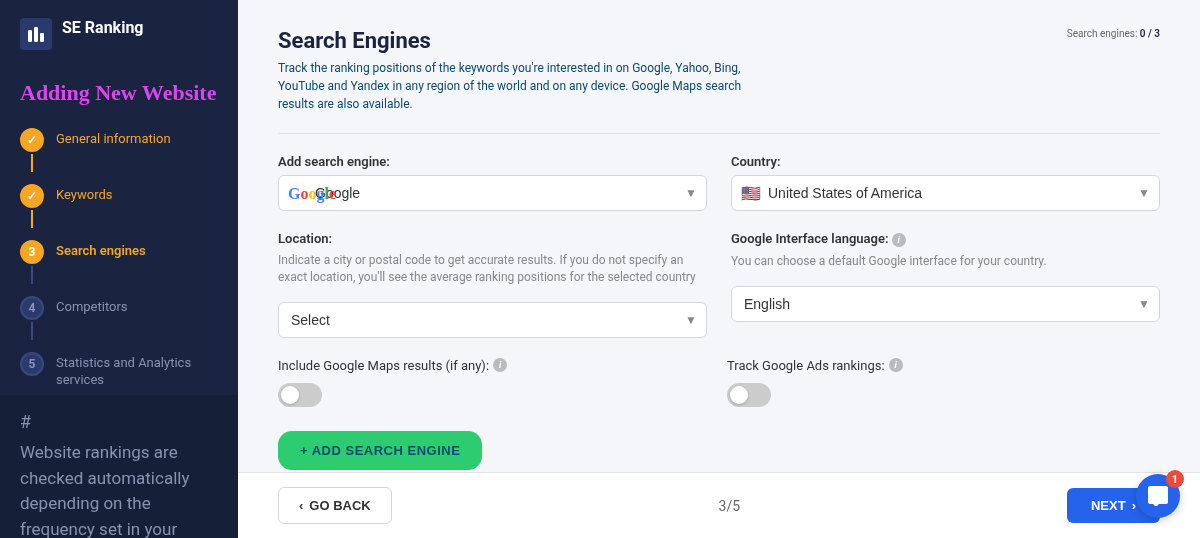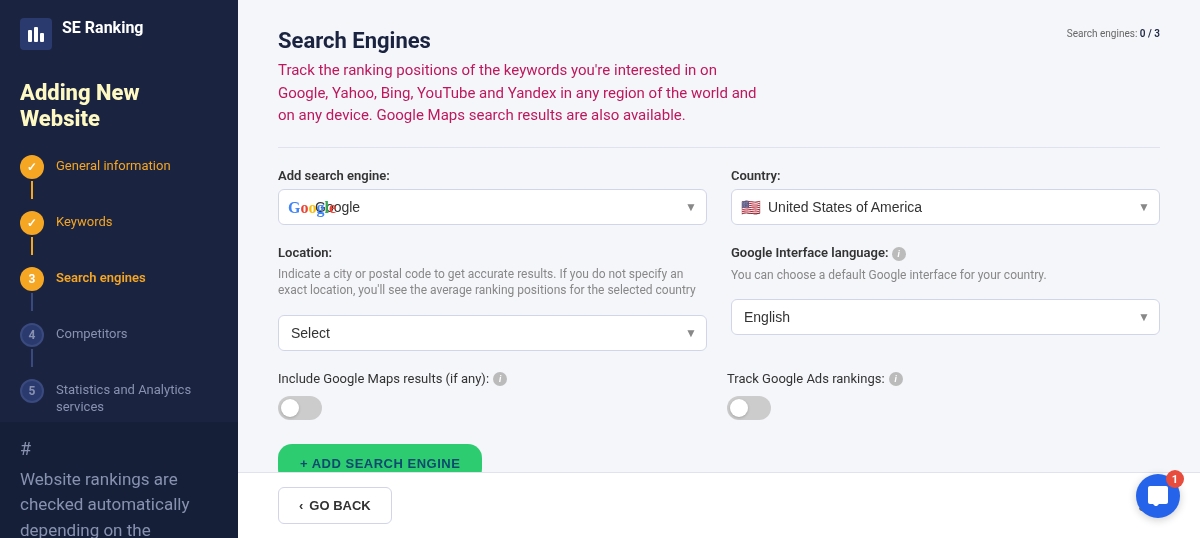--- a/index.html
+++ b/index.html
@@ -31,22 +31,23 @@
       background: #2a3a6e;
       border-radius: 4px;
       display: flex;
       align-items: center;
       justify-content: center;
     }
     .sidebar-title {
       padding: 12px 20px 16px;
       font-size: 22px;
       font-weight: 800;
-      color: #fef9c3;
+      color: #d946ef;
       line-height: 1.2;
+      font-family: Liberation Serif, serif;
     }
     .nav-items {
       padding: 0 0 0 0;
       flex: 1;
     }
     .nav-item {
       display: flex;
       align-items: flex-start;
       padding: 6px 20px;
       cursor: pointer;
@@ -141,22 +142,22 @@
       align-items: flex-start;
       margin-bottom: 20px;
     }
     .section-title {
       font-size: 22px;
       font-weight: 700;
       color: #1a2340;
       margin-bottom: 6px;
     }
     .section-desc {
-      font-size: 15px;
-      color: #be185d;
+      font-size: 12px;
+      color: #0c4a6e;
       max-width: 480px;
       line-height: 1.5;
     }
     .search-engines-count {
       text-align: right;
       font-size: 10px;
       color: #666;
       white-space: nowrap;
     }
     .count-val {
@@ -550,20 +551,24 @@
     
     <button class="add-btn">+ ADD SEARCH ENGINE</button>
   </div>
 
   <div class="footer">
     <button class="btn-back">
       <span>‹</span>
       <span>GO BACK</span>
     </button>
     <span class="step-indicator">3/5</span>
+    <button class="btn-next">
+      <span>NEXT</span>
+      <span>›</span>
+    </button>
   </div>
 </div>
 
 <div class="chat-bubble">
   <svg width="20" height="20" viewBox="0 0 20 20" fill="white">
     <path d="M18 0H2C0.9 0 0 0.9 0 2v14c0 1.1 0.9 2 2 2h3l3 3 3-3h7c1.1 0 2-0.9 2-2V2c0-1.1-0.9-2-2-2z"></path>
   </svg>
   <span class="chat-badge">1</span>
 </div>
 

